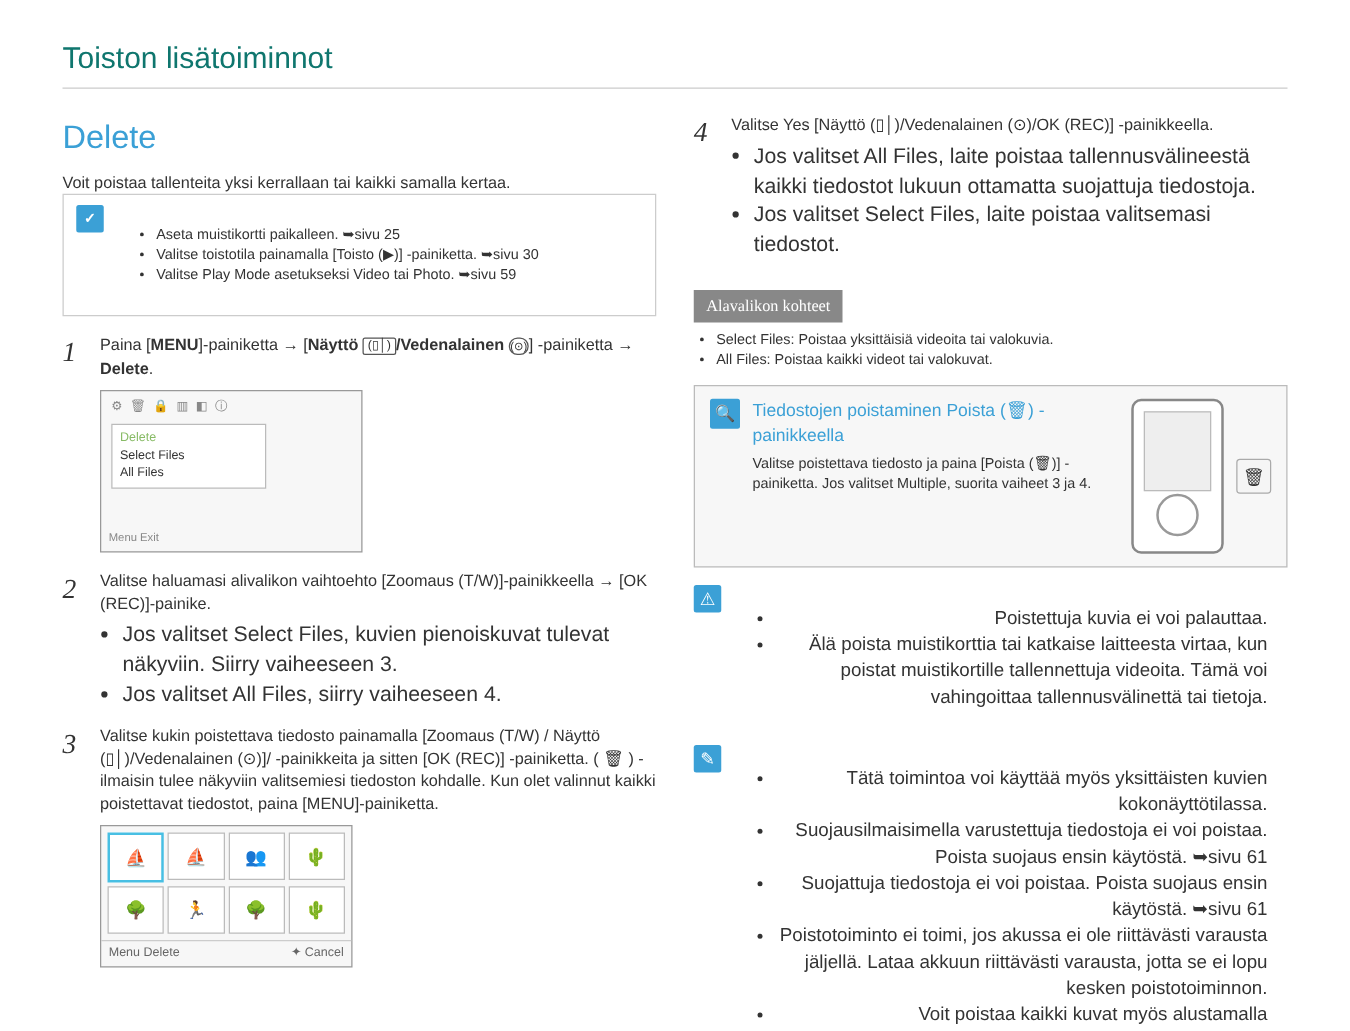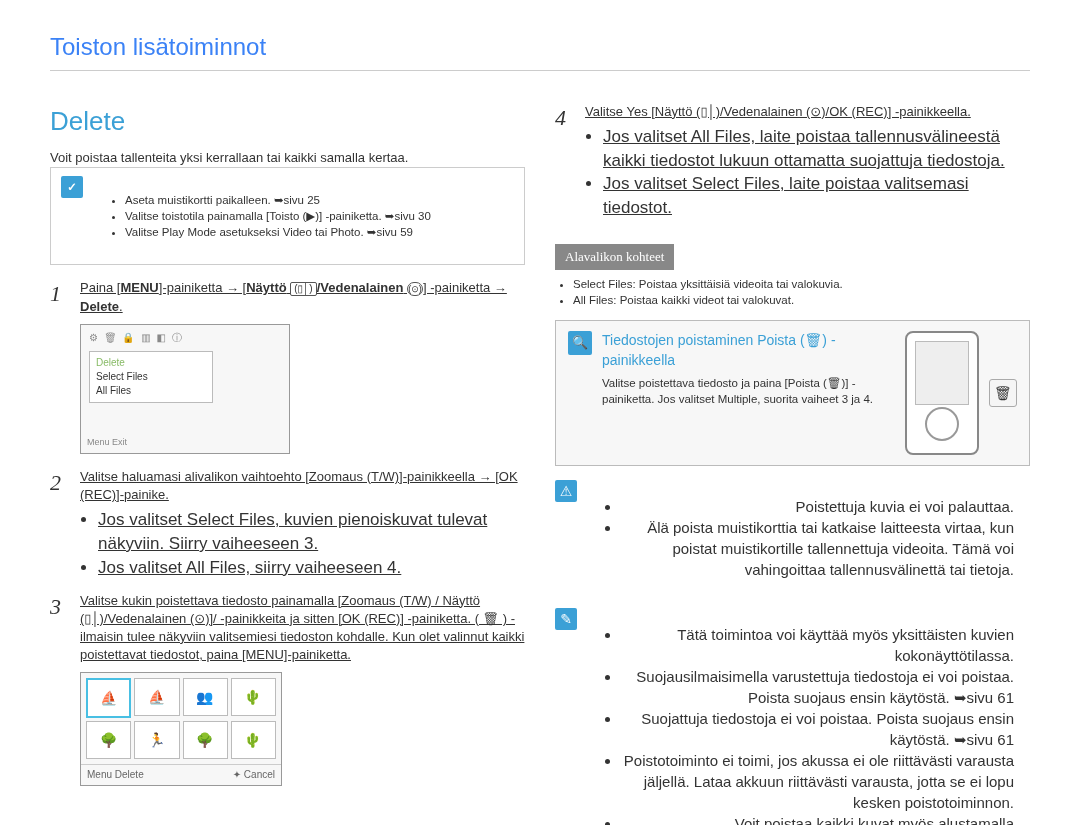--- a/index.html
+++ b/index.html
@@ -9,24 +9,24 @@
     color: #333;
     width: 1080px;
     height: 825px;
     box-sizing: border-box;
     padding: 30px 50px 0 50px;
     font-size: 13px;
     line-height: 1.4;
   }
   .page-header {
     font-size: 24px;
-    color: #3b82f6;
+    color: #0f766e;
     border-bottom: 1px solid #ccc;
     padding-bottom: 6px;
-    margin-bottom: 32px;
+    margin-bottom: 20px;
   }
   .columns {
     display: flex;
     gap: 30px;
   }
   .col {
     flex: 1;
   }
   h2.section-title {
     color: #3ba0d6;
@@ -69,21 +69,20 @@
   .step-num {
     font-size: 22px;
     color: #333;
     flex-shrink: 0;
     width: 20px;
     font-family: Georgia, serif;
     font-style: italic;
   }
   .step-body {
     flex: 1;
-    text-decoration: underline;
   }
   .step-bullets {
     margin: 4px 0 4px 0;
     padding-left: 18px;
     font-size: 17px;
   }
   .glyph-box {
     display: inline-block;
     border: 1px solid #555;
     border-radius: 2px;

